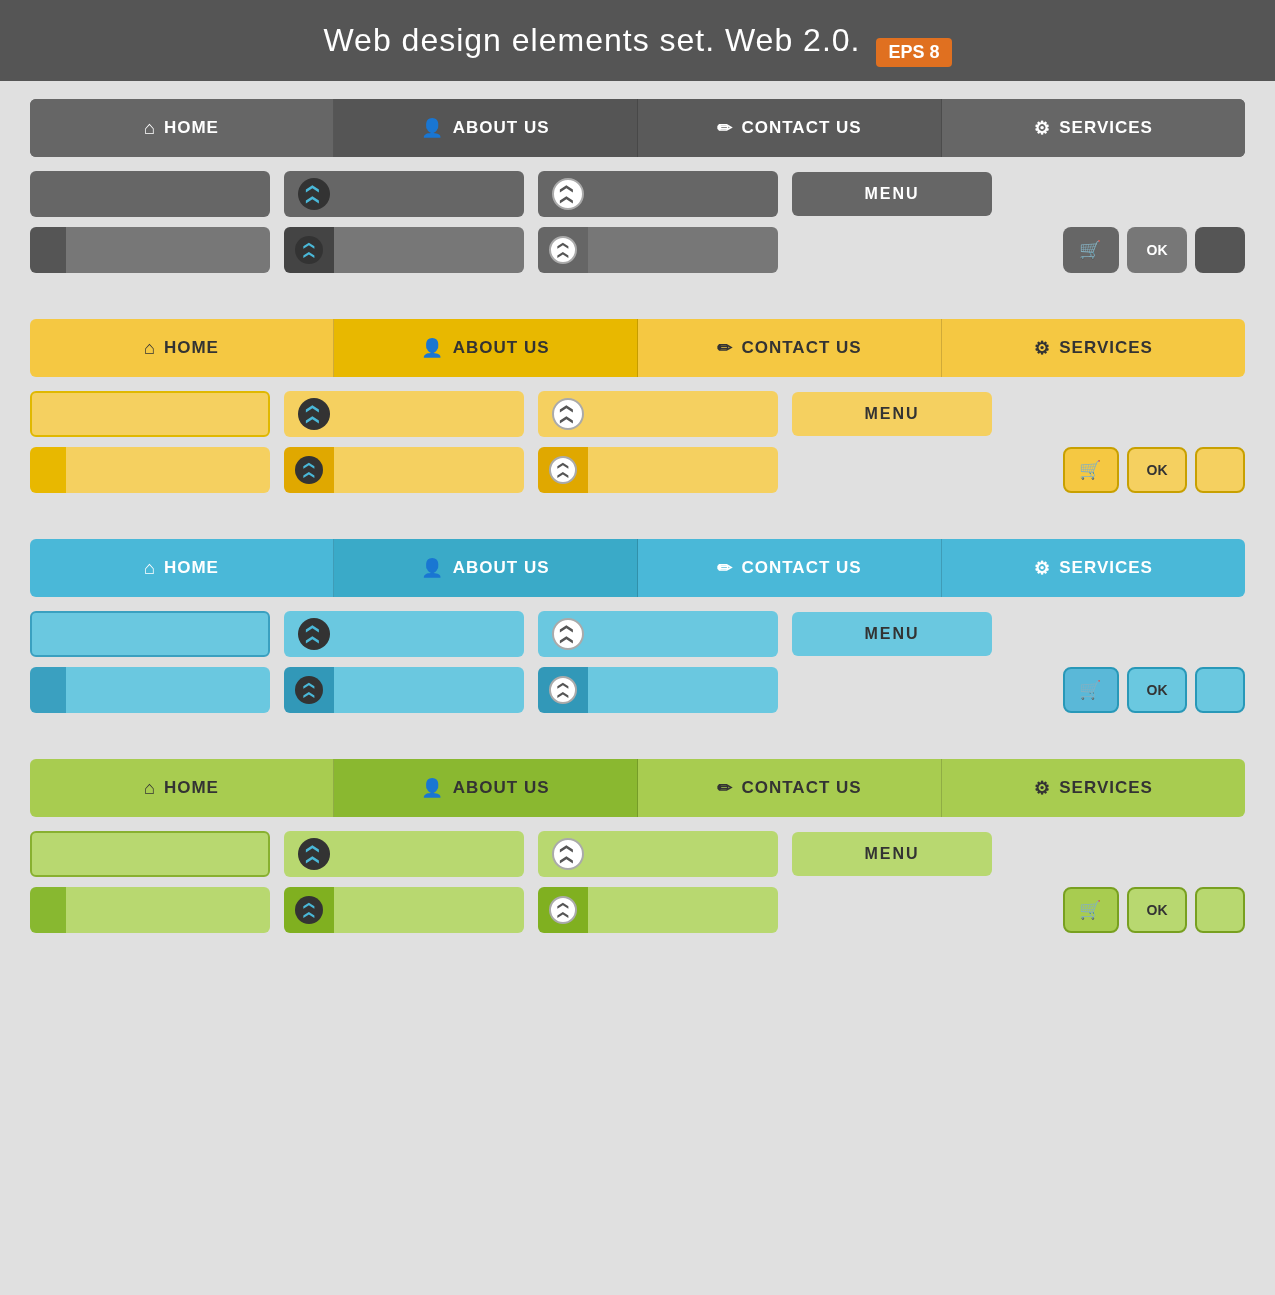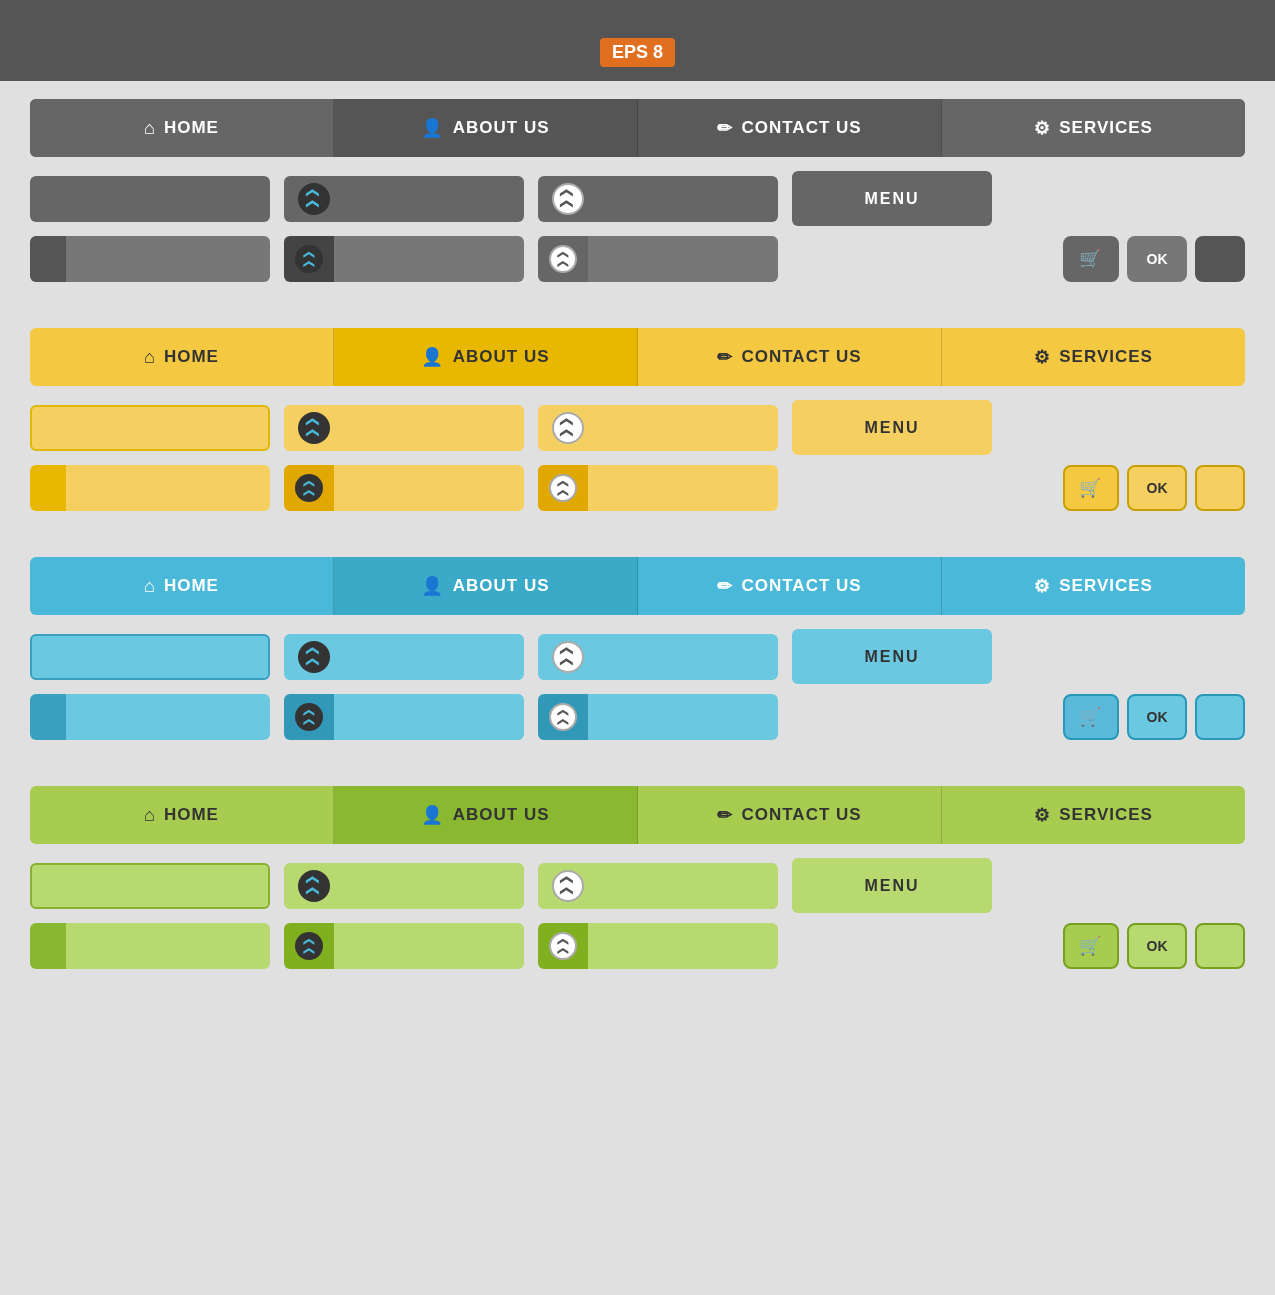--- a/index.html
+++ b/index.html
@@ -126,21 +126,21 @@
       display: flex;
       align-items: center;
       justify-content: center;
       flex-shrink: 0;
     }
     .chevron-circle-dark { background: #333; }
     .chevron-circle-light { background: #fff; border: 2px solid #aaa; }
 
     
     .menu-btn {
-      height: 55px;
+      height: 44px;
       border-radius: 6px;
       border: none;
       flex: 0 0 200px;
       display: flex;
       align-items: center;
       justify-content: center;
       font-size: 16px;
       font-weight: bold;
       cursor: pointer;
       letter-spacing: 2px;
@@ -266,20 +266,21 @@
     }
 
     .nav-icon { font-size: 18px; }
   </style>
 </head>
 <body>
 
 <div class="page-wrapper">
 
   <div class="header-bar">
+    <span class="header-title">Web design elements set. Web 2.0.</span>
     <span class="eps-badge">EPS 8</span>
   </div>
 
   <div class="section">
 
     <div class="nav-bar nav-dark">
       <div class="nav-item">
         <span class="nav-icon">⌂</span>
         <span>HOME</span>
       </div>

